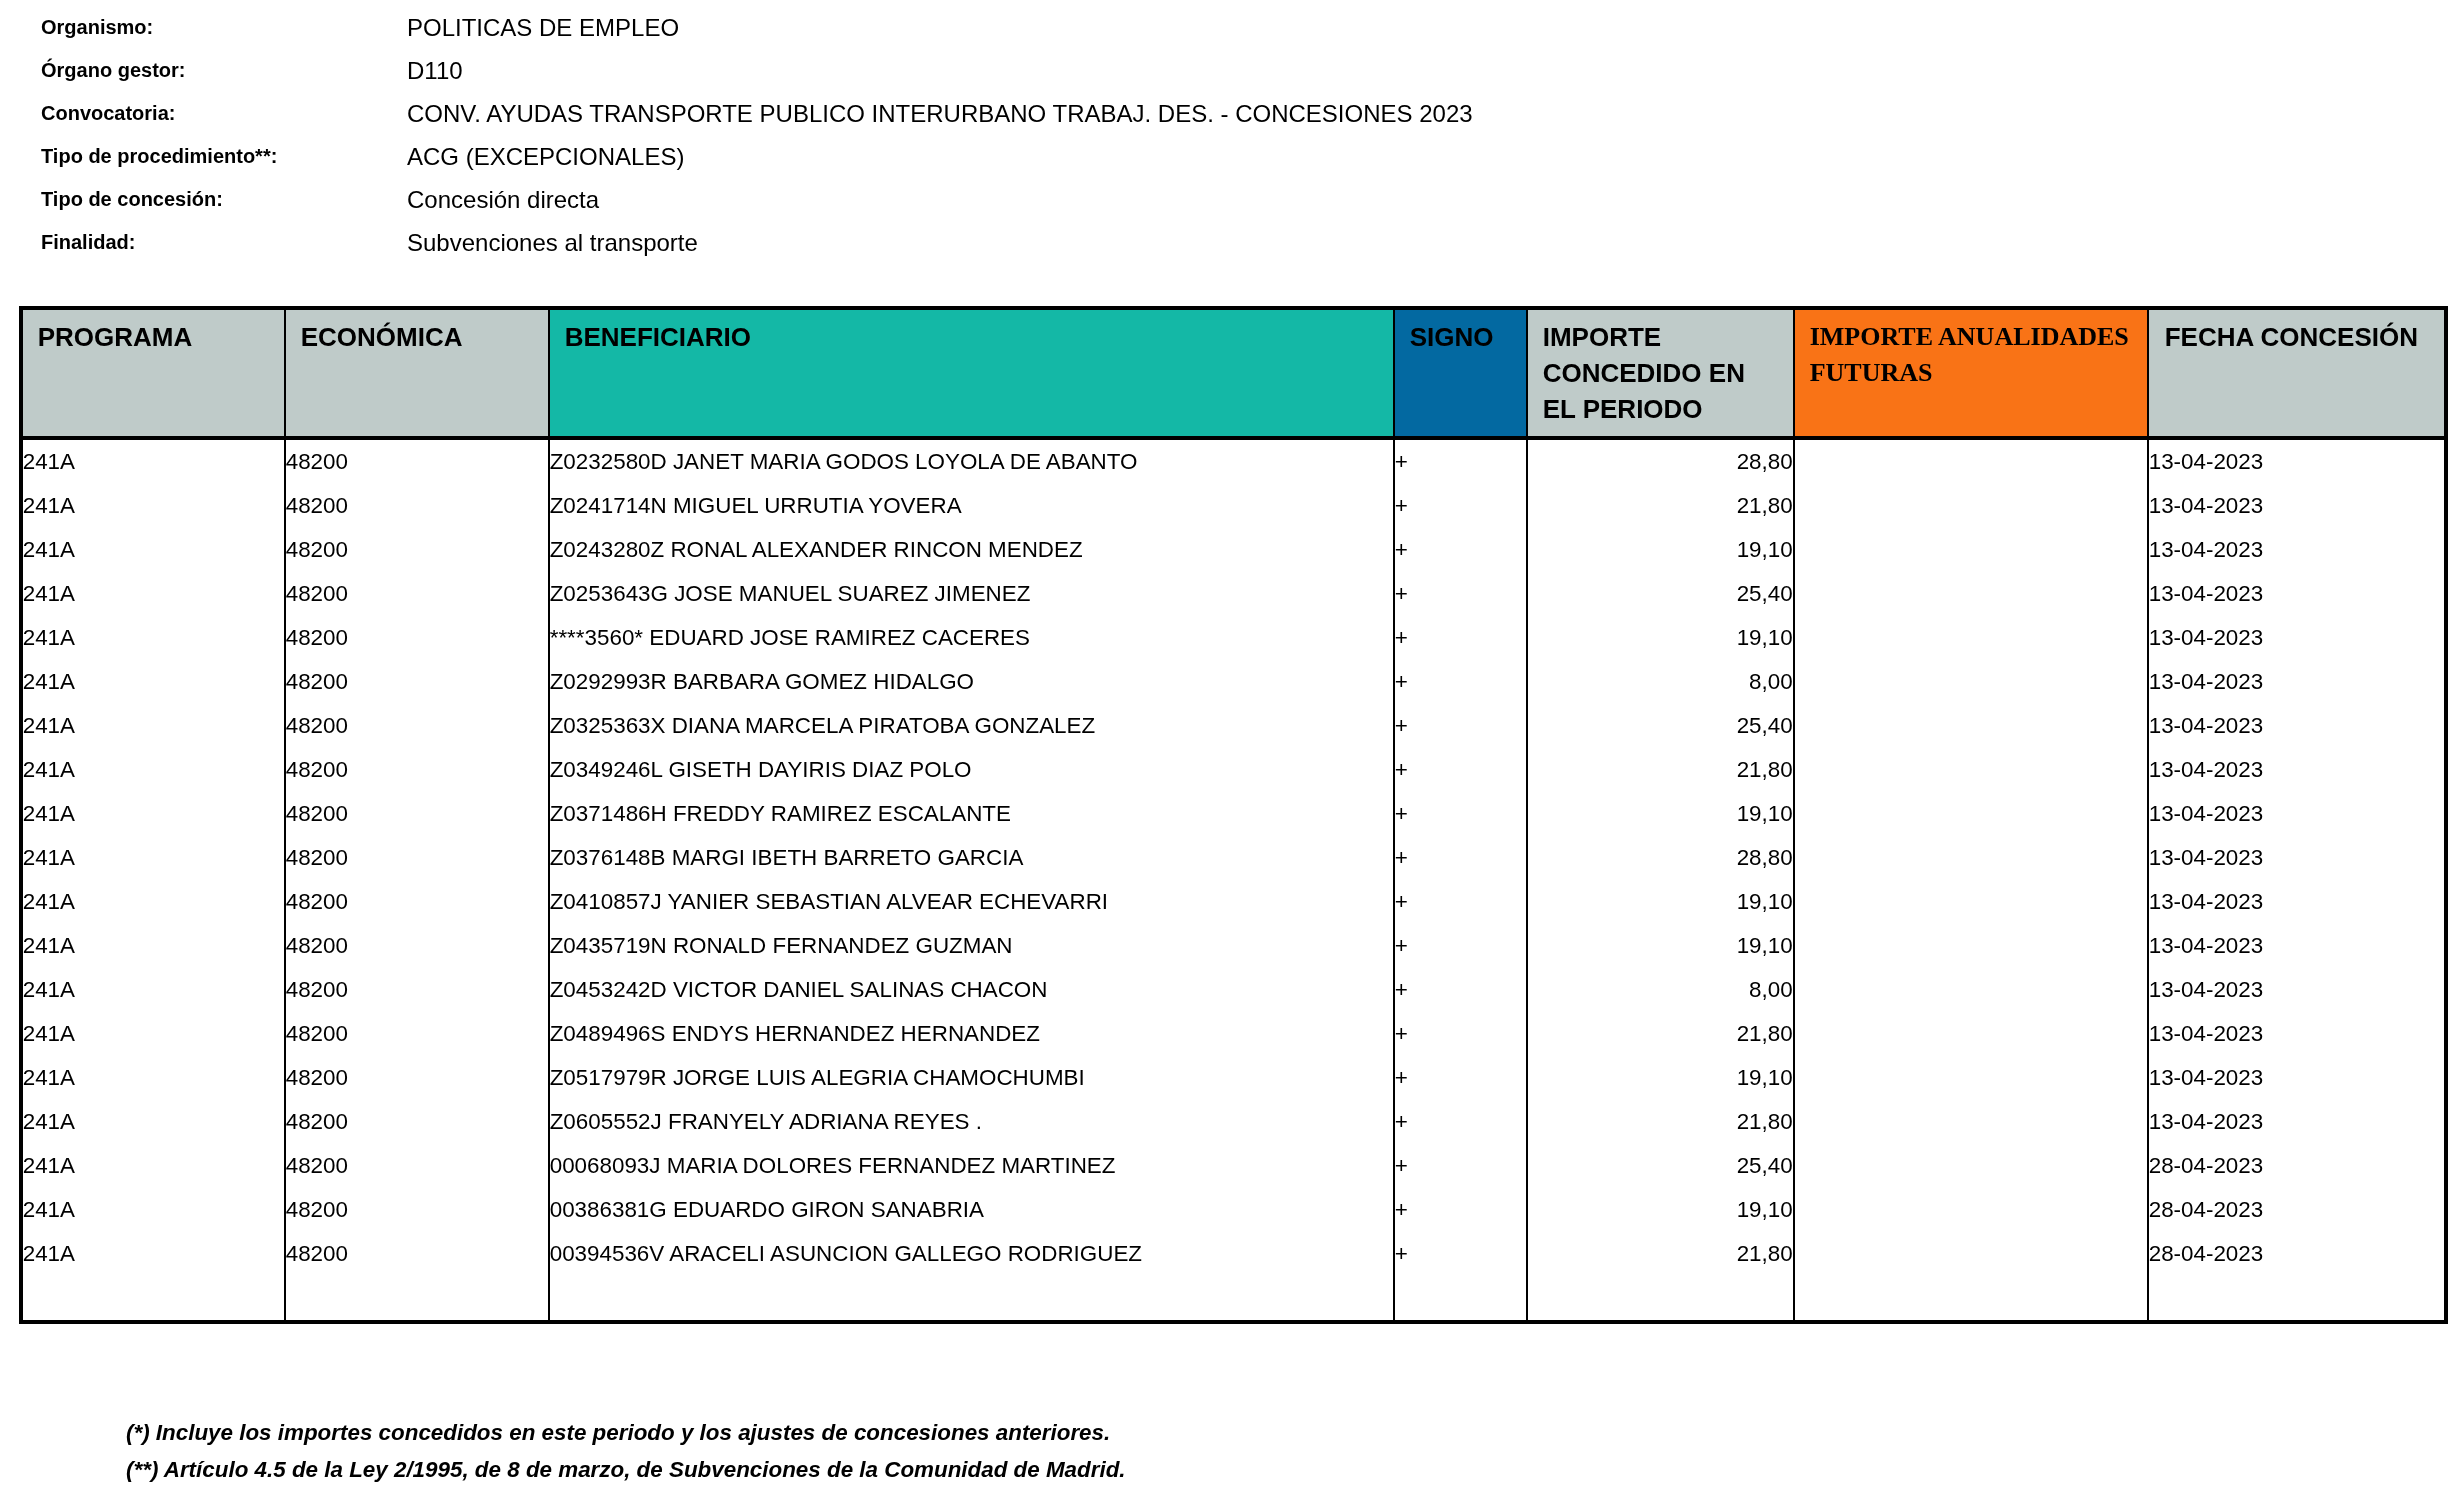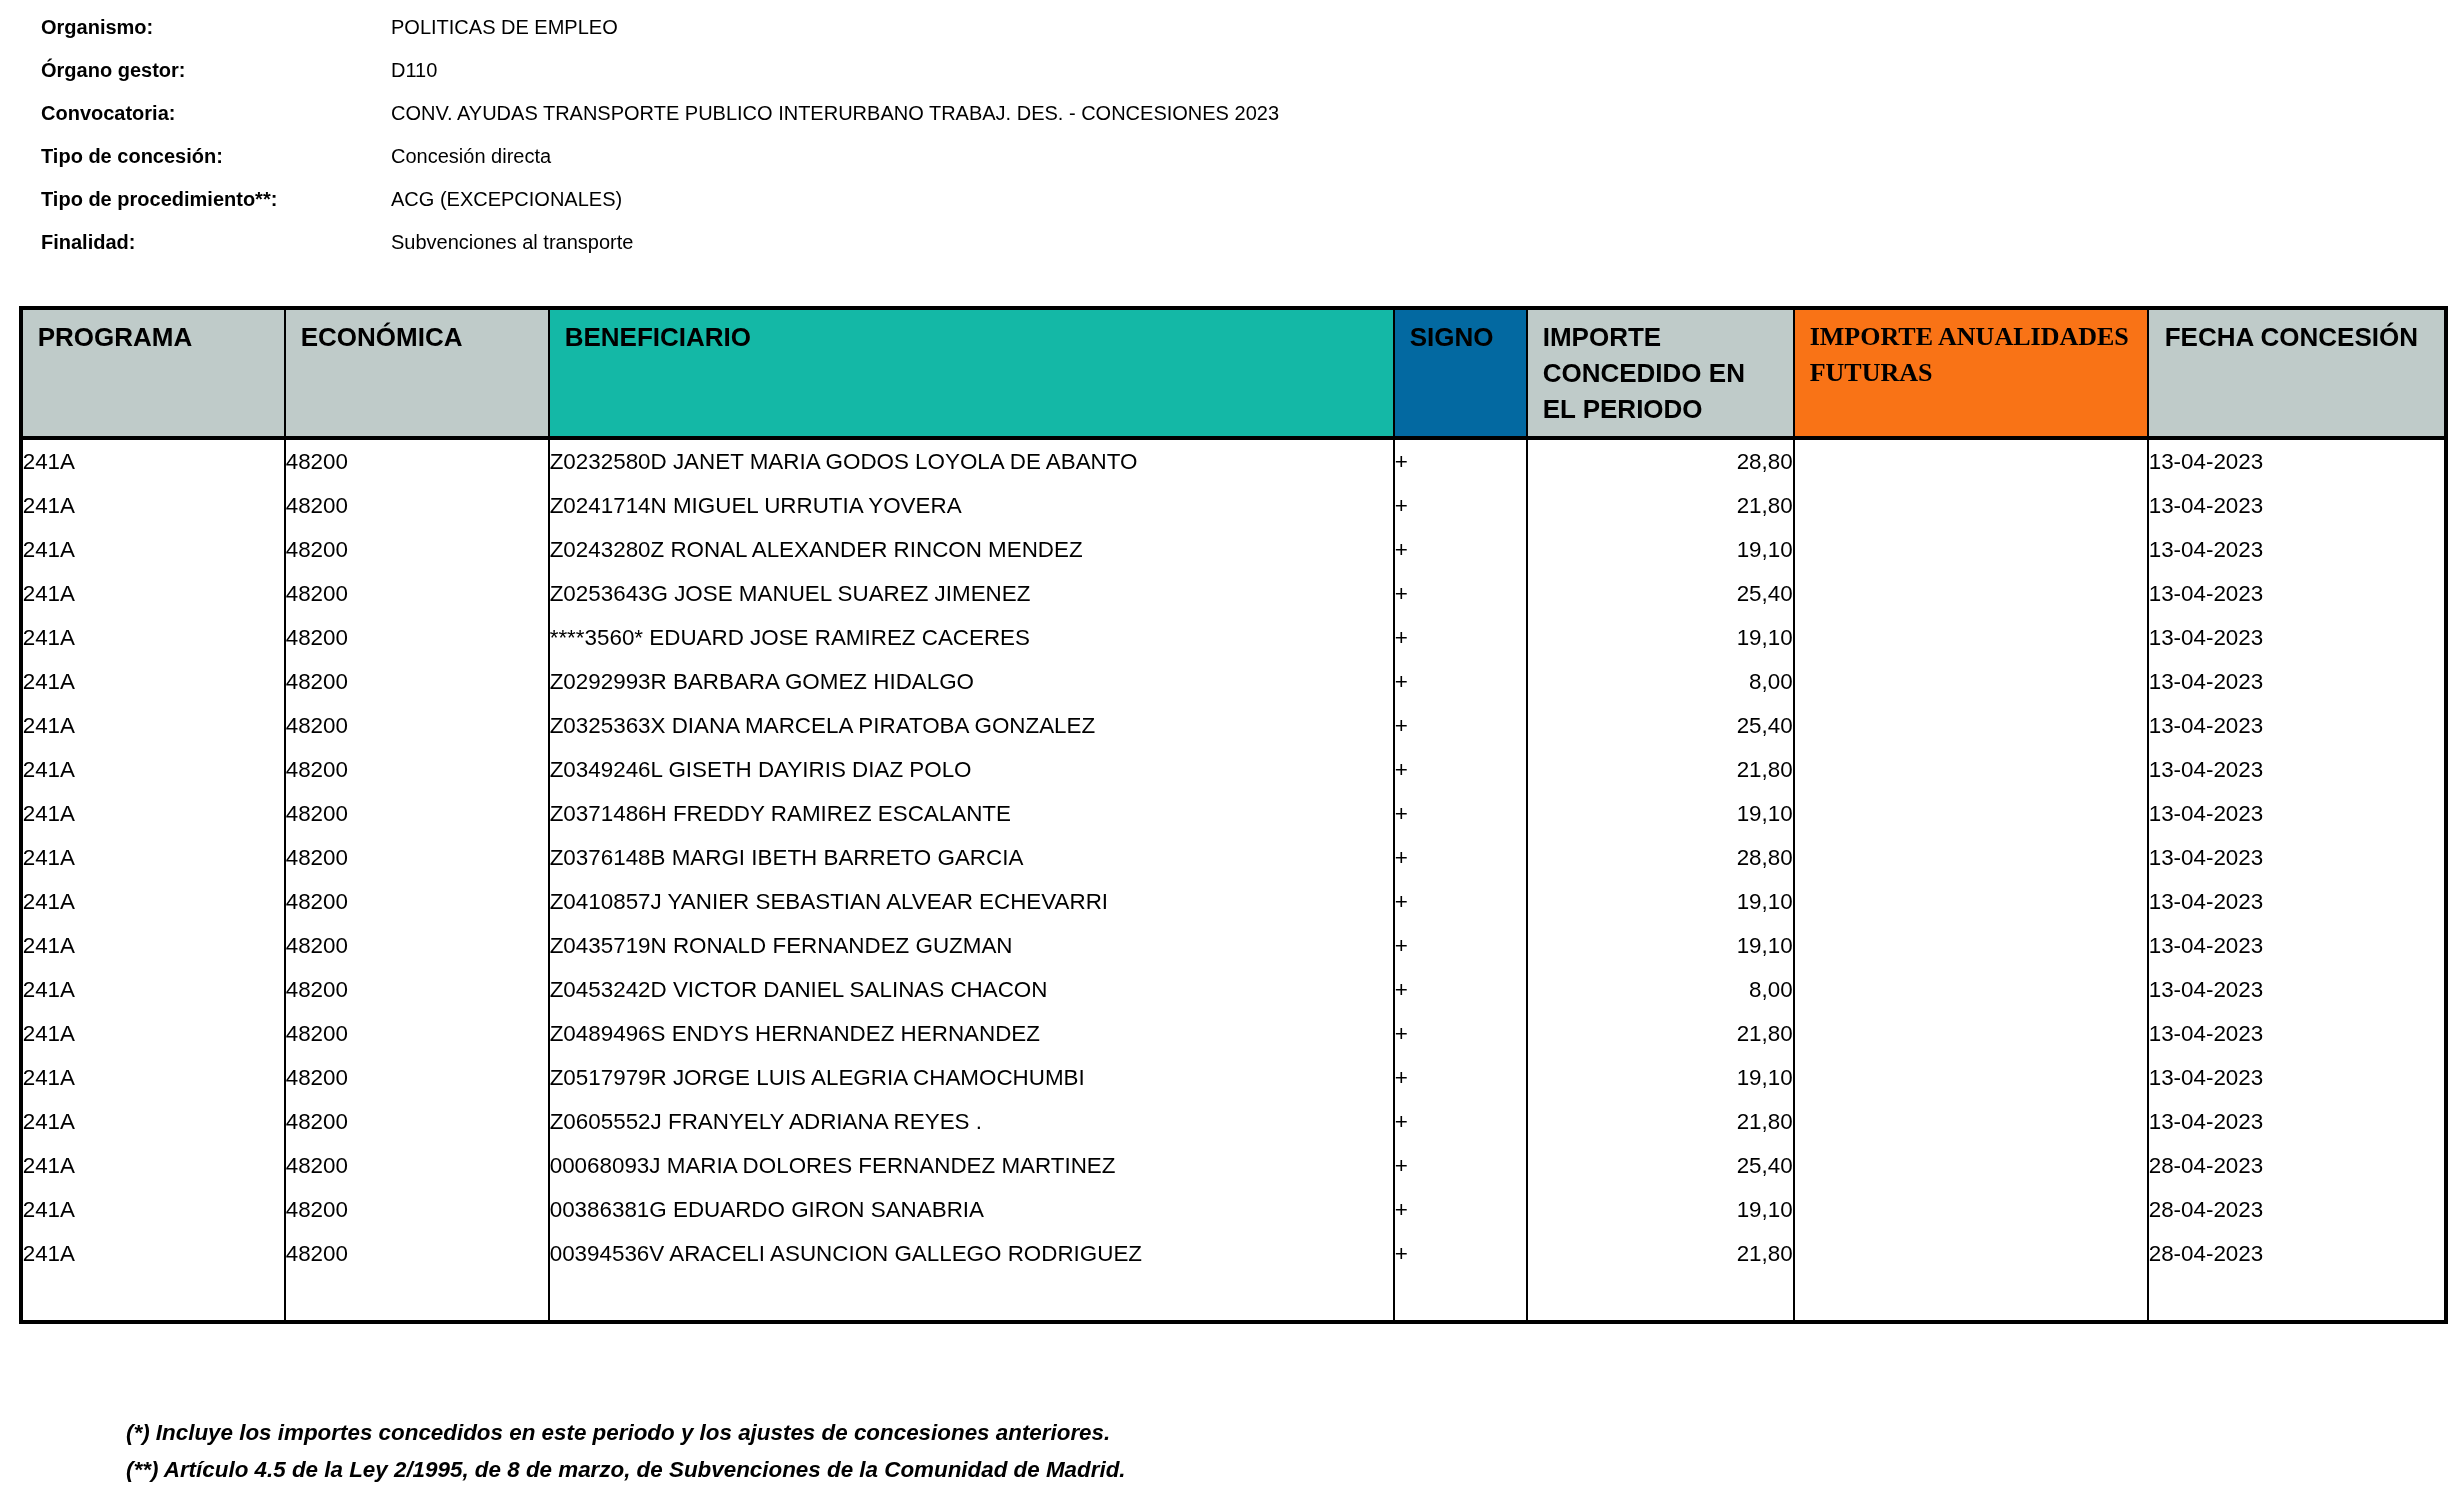--- a/index.html
+++ b/index.html
@@ -27,22 +27,23 @@
     align-items: center;
     height: 43px;
   }
   .meta-label {
     width: 350px;
     font-size: 20px;
     font-weight: bold;
     white-space: nowrap;
   }
   .meta-value {
-    font-size: 20px;
+    font-size: 24px;
     white-space: nowrap;
+    margin-left: 16px;
   }
 
   
   table.grant-table {
     position: absolute;
     left: 18.7px;
     top: 306px;
     width: 2425px;
     border-collapse: collapse;
     table-layout: fixed;
@@ -105,26 +106,26 @@
   </div>
   <div class="meta-row">
     <div class="meta-label">Órgano gestor:</div>
     <div class="meta-value">D110</div>
   </div>
   <div class="meta-row">
     <div class="meta-label">Convocatoria:</div>
     <div class="meta-value">CONV. AYUDAS TRANSPORTE PUBLICO INTERURBANO TRABAJ. DES. - CONCESIONES 2023</div>
   </div>
   <div class="meta-row">
+    <div class="meta-label">Tipo de procedimiento**:</div>
+    <div class="meta-value">ACG (EXCEPCIONALES)</div>
+  </div>
+  <div class="meta-row">
     <div class="meta-label">Tipo de concesión:</div>
     <div class="meta-value">Concesión directa</div>
-  </div>
-  <div class="meta-row">
-    <div class="meta-label">Tipo de procedimiento**:</div>
-    <div class="meta-value">ACG (EXCEPCIONALES)</div>
   </div>
   <div class="meta-row">
     <div class="meta-label">Finalidad:</div>
     <div class="meta-value">Subvenciones al transporte</div>
   </div>
 </div>
 
 <table class="grant-table">
   <colgroup>
     <col style="width:264px">

